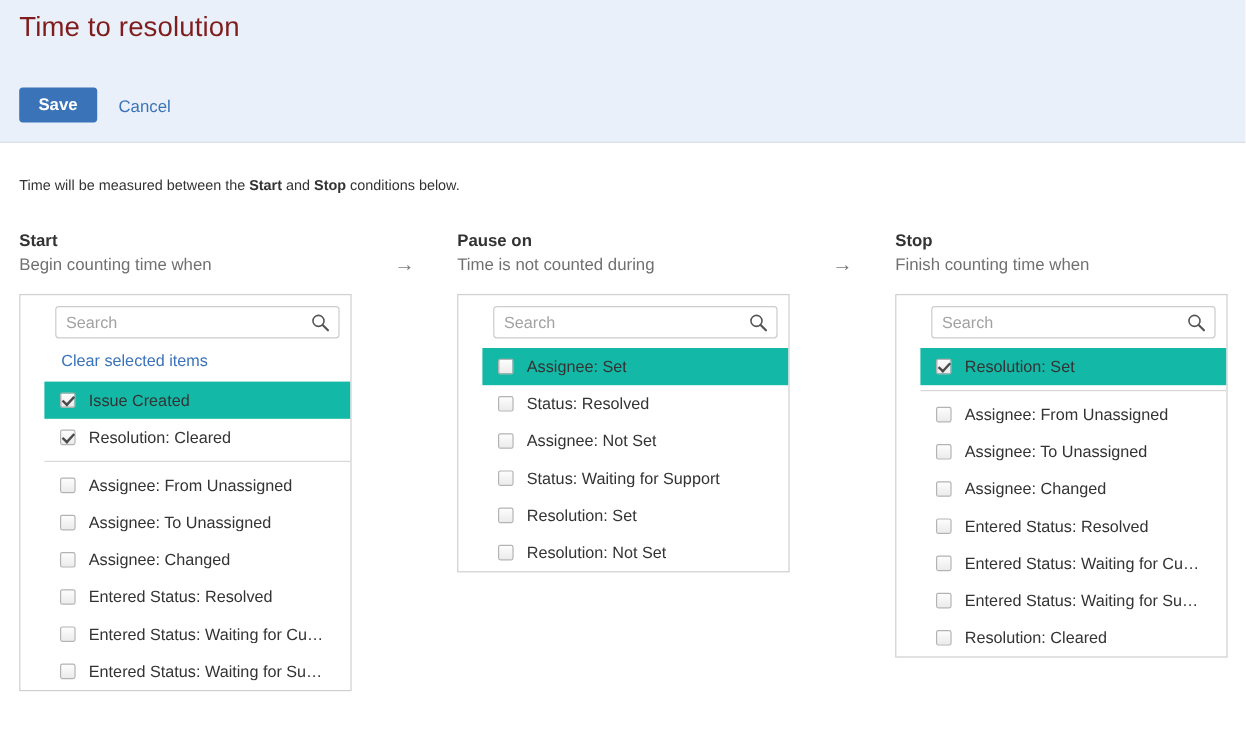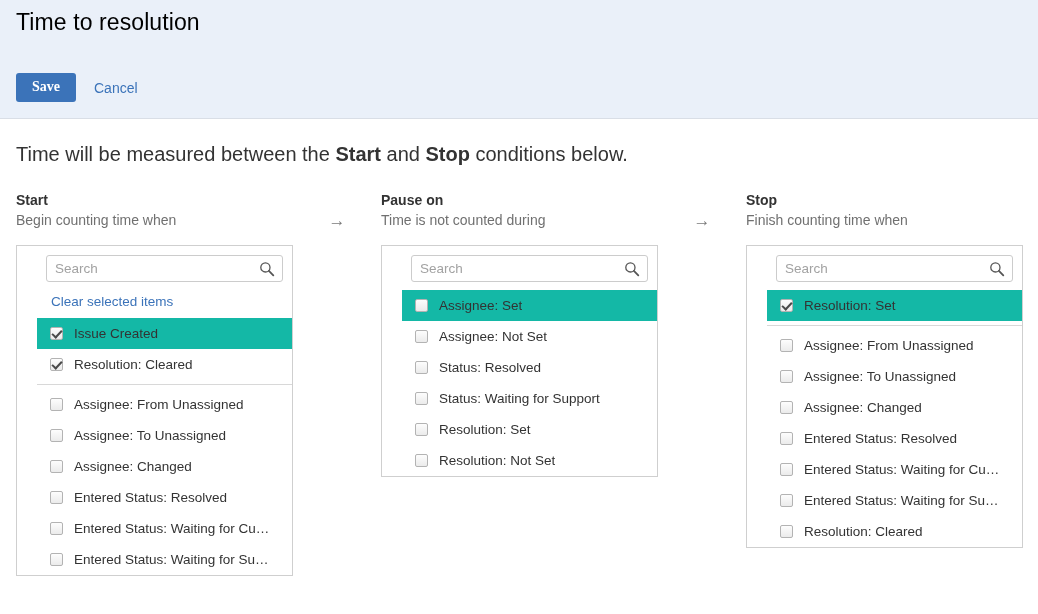--- a/index.html
+++ b/index.html
@@ -23,57 +23,57 @@
     height: 119px;
     box-sizing: border-box;
     padding: 0 16px;
     position: relative;
   }
   .page-title {
     margin: 0;
     padding-top: 9px;
     font-size: 23px;
     font-weight: normal;
-    color: #000000;
+    color: #7f1d1d;
     letter-spacing: 0.1px;
   }
   .action-row {
     position: absolute;
     left: 16px;
     top: 73px;
     display: flex;
     align-items: center;
   }
   .save-button {
     background: #3b73b9;
     color: #ffffff;
     font-size: 14px;
     font-weight: bold;
     border: none;
     border-radius: 3px;
     padding: 7px 16px 8px 16px;
     line-height: 1;
     cursor: pointer;
-    font-family: Liberation Serif, serif;
+    font-family: Liberation Sans, sans-serif;
   }
   .cancel-link {
     color: #3b73b9;
     font-size: 14px;
     margin-left: 18px;
     text-decoration: none;
     cursor: pointer;
   }
 
   
   .content {
     padding: 0 16px;
     position: relative;
   }
   .measure-text {
-    font-size: 20px;
+    font-size: 12px;
     color: #333333;
     margin: 0;
     padding-top: 26px;
     line-height: 18px;
   }
   .measure-text b { font-weight: bold; }
 
   .columns {
     display: flex;
     align-items: flex-start;
@@ -295,25 +295,25 @@
               <line x1="9.9" y1="9.9" x2="14.3" y2="14.3" stroke="#555" stroke-width="1.8" stroke-linecap="round"></line>
             </svg>
           </div>
         </div>
         <div class="opt-row selected-bg">
           <span class="cb"></span>
           <span class="opt-label">Assignee: Set</span>
         </div>
         <div class="opt-row">
           <span class="cb"></span>
+          <span class="opt-label">Status: Resolved</span>
+        </div>
+        <div class="opt-row">
+          <span class="cb"></span>
           <span class="opt-label">Assignee: Not Set</span>
-        </div>
-        <div class="opt-row">
-          <span class="cb"></span>
-          <span class="opt-label">Status: Resolved</span>
         </div>
         <div class="opt-row">
           <span class="cb"></span>
           <span class="opt-label">Status: Waiting for Support</span>
         </div>
         <div class="opt-row">
           <span class="cb"></span>
           <span class="opt-label">Resolution: Set</span>
         </div>
         <div class="opt-row">

